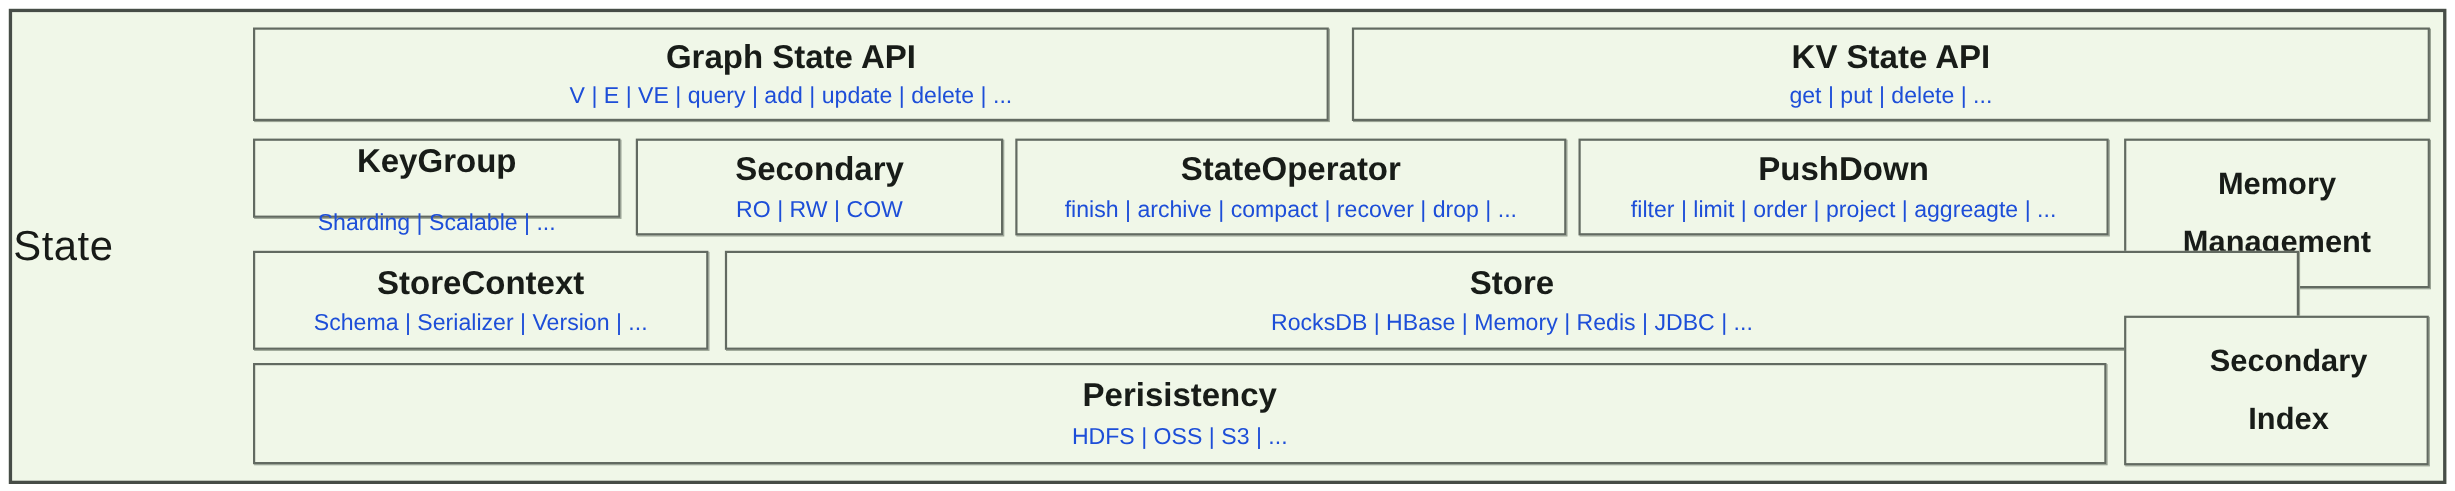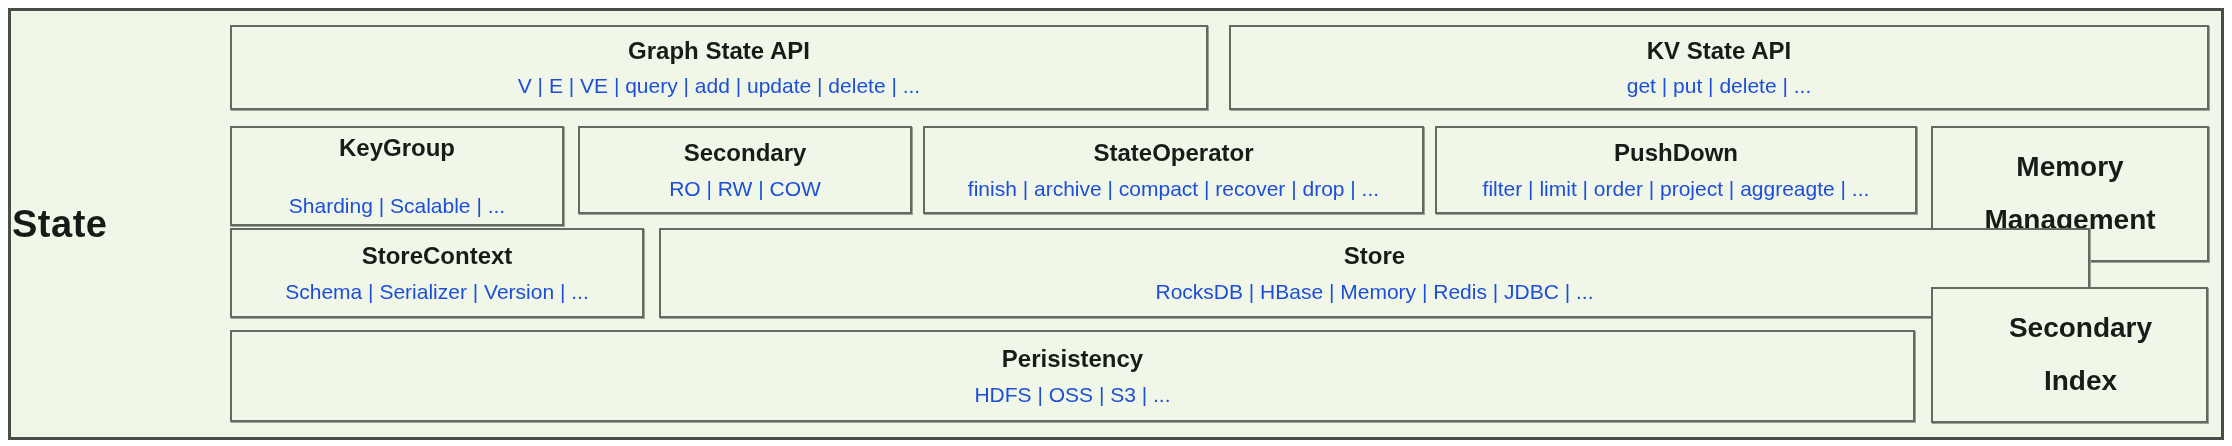--- a/index.html
+++ b/index.html
@@ -14,47 +14,47 @@
     position:absolute;
     left:8px;top:8px;width:2216px;height:432px;
     box-sizing:border-box;
     border:3px solid #474d47;
     background:#f0f7e8;
   }
   .state-label{
     position:absolute;
     left:12px;top:8px;height:432px;width:210px;
     display:flex;align-items:center;
-    font-size:38px;font-weight:700;color:#171a17;
+    font-size:38px;font-weight:400;color:#171a17;
     letter-spacing:0.5px;
   }
   .box{
     position:absolute;
     box-sizing:border-box;
     border:2px solid #626a61;
     box-shadow:1px 1px 0 #9aa394;
     background:#f0f7e8;
     display:flex;flex-direction:column;
     justify-content:space-evenly;align-items:center;
     padding:2px 6px;
     text-align:center;
   }
   .box-title{
-    font-size:24px;font-weight:700;color:#181c18;
+    font-size:30px;font-weight:700;color:#181c18;
     line-height:1.1;white-space:nowrap;
   }
   .box-subtitle{
     font-size:21px;font-weight:400;color:#1d4ed8;
     line-height:1.1;white-space:nowrap;
   }
   .side .box-title{font-size:28px;}
   
   .b-graph   {left:230px; top:25px;  width:978px;  height:85px;}
   .b-kv      {left:1229px;top:25px;  width:980px;  height:85px;}
-  .b-keygroup{left:230px; top:126px; width:334px;  height:100px;gap:28px;}
+  .b-keygroup{left:230px; top:126px; width:334px;  height:72px;gap:28px;}
   .b-accessor{left:578px; top:126px; width:334px;  height:88px;}
   .b-stateop {left:923px; top:126px; width:501px;  height:88px;}
   .b-pushdown{left:1435px;top:126px; width:482px;  height:88px;}
   .b-memory  {left:1931px;top:126px; width:278px;  height:136px;}
   .b-storectx{left:230px; top:228px; width:414px;  height:90px;}
   .b-store   {left:659px; top:228px; width:1431px; height:90px;}
   .b-secindex{left:1931px;top:287px; width:277px;  height:136px;padding-left:28px;}
   .b-persist {left:230px; top:330px; width:1685px; height:92px;}
 </style>
 </head>

